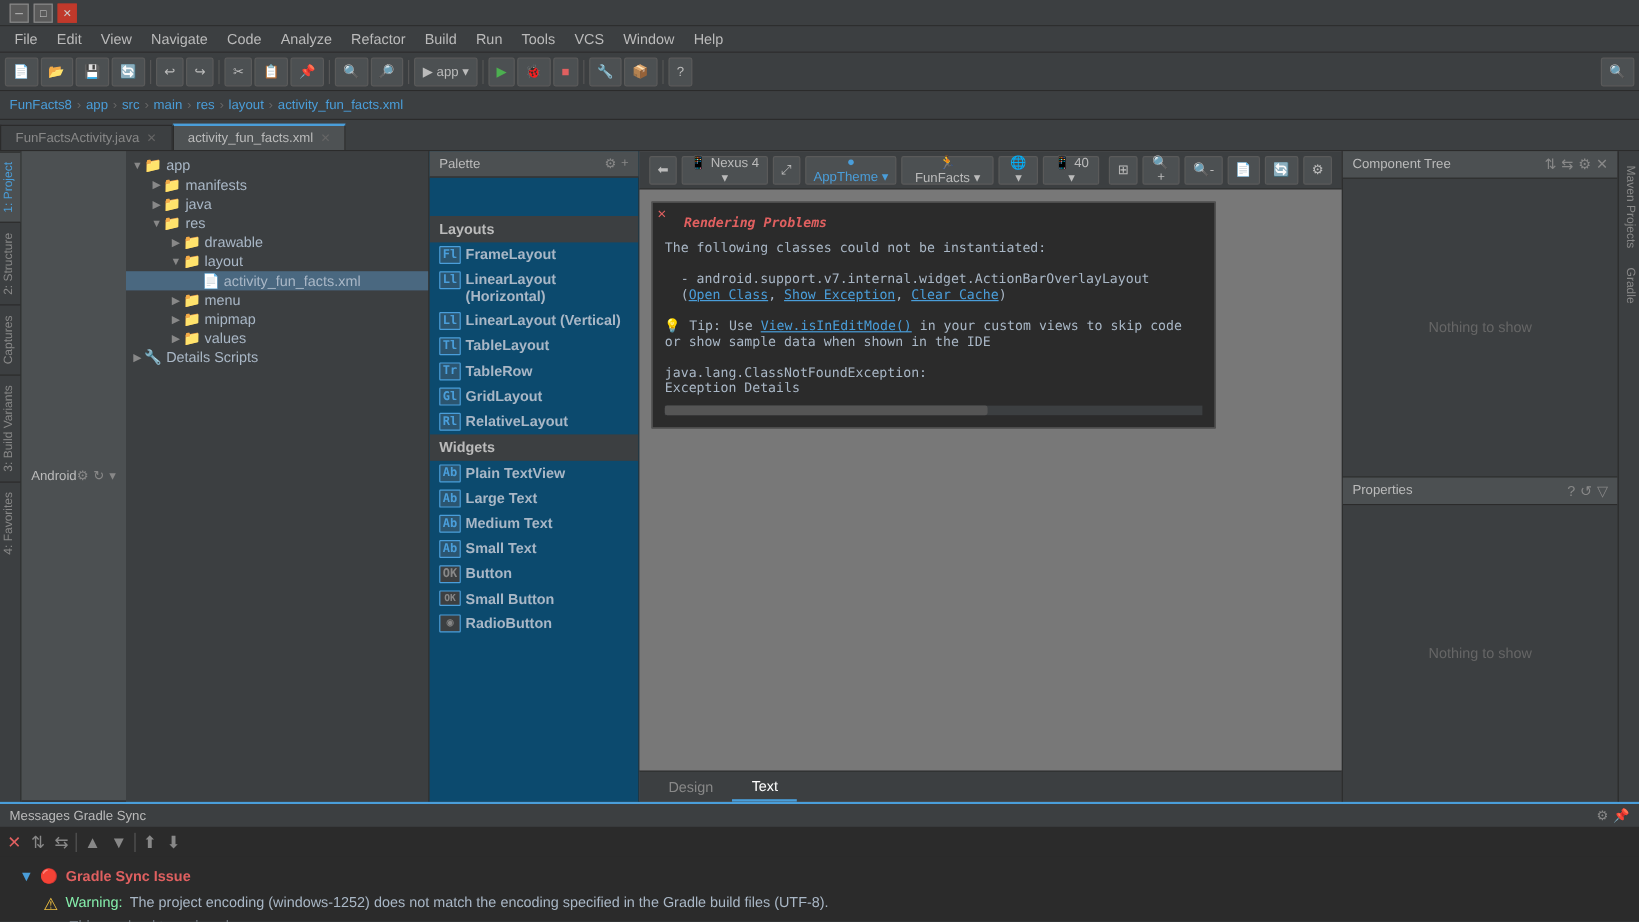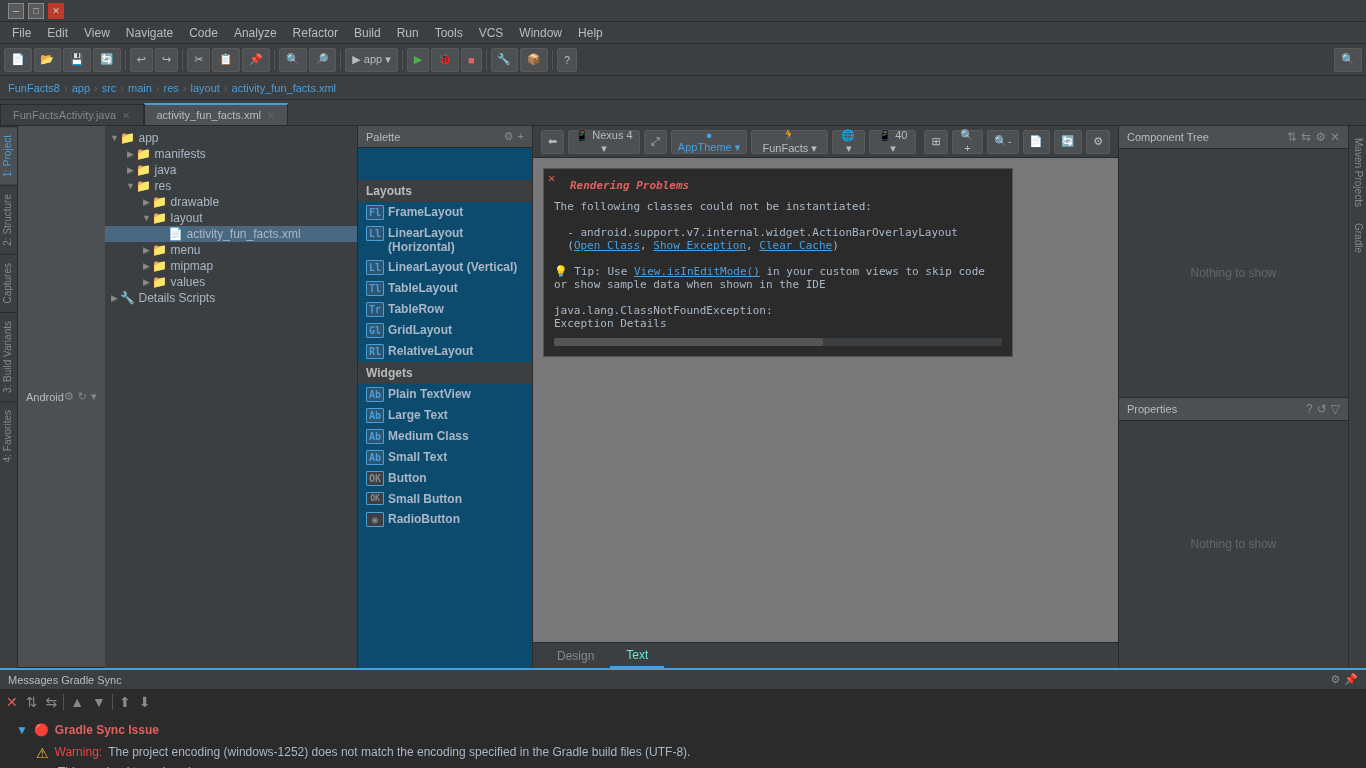--- a/index.html
+++ b/index.html
@@ -311,21 +311,21 @@
       <div class="palette-item">
         <span class="palette-item-icon">Ab</span>
         <span>Plain TextView</span>
       </div>
       <div class="palette-item">
         <span class="palette-item-icon">Ab</span>
         <span>Large Text</span>
       </div>
       <div class="palette-item">
         <span class="palette-item-icon">Ab</span>
-        <span>Medium Class</span>
+        <span>Medium Text</span>
       </div>
       <div class="palette-item">
         <span class="palette-item-icon">Ab</span>
         <span>Small Text</span>
       </div>
       <div class="palette-item">
         <span class="palette-item-icon" style="color:#888;background:#3c3f41;">OK</span>
         <span>Button</span>
       </div>
       <div class="palette-item">
@@ -379,21 +379,21 @@
         <div style="color:#a9b7c6;">Exception Details</div>
         
         <div style="height:8px; background:#3c3f41; margin-top:8px; position:relative;">
           <div style="width:60%; height:8px; background:#555; border-radius:2px;"></div>
         </div>
       </div>
     </div>
 
     <div id="design-tabs-bar" style="background:#3c3f41; display:flex; border-top:1px solid #2b2b2b; height:26px; align-items:center; padding-left:8px;">
       <div class="design-tab">Design</div>
-      <div class="design-tab active" style="color:#5eead4; border-bottom:2px solid #4a9eda;">Text</div>
+      <div class="design-tab active" style="color:#ffffff; border-bottom:2px solid #4a9eda;">Text</div>
     </div>
   </div>
 
   <div id="component-tree">
     <div id="component-tree-header">
       <span>Component Tree</span>
       <div class="header-icons">
         <span class="header-icon">⇅</span>
         <span class="header-icon">⇆</span>
         <span class="header-icon">⚙</span>
@@ -445,21 +445,21 @@
 
   <div id="bottom-panel-content" style="flex:1; padding:8px 8px 8px 16px; overflow-y:auto;">
     <div class="gradle-sync-header">
       <span style="color:#4a9eda; font-size:12px;">▼</span>
       <span style="color:#e06060;">🔴</span>
       <span>Gradle Sync Issue</span>
     </div>
     <div class="gradle-sync-body">
       <div class="warning-row">
         <span class="warning-icon">⚠</span>
-        <span style="color:#ef4444;">Warning:</span>
+        <span style="color:#86efac;">Warning:</span>
         <span>The project encoding (windows-1252) does not match the encoding specified in the Gradle build files (UTF-8).</span>
       </div>
       <div style="margin-left:22px; margin-bottom:4px;">
         <span>This can lead to serious bugs.</span>
       </div>
 
     </div>
   </div>
 </div>
 

